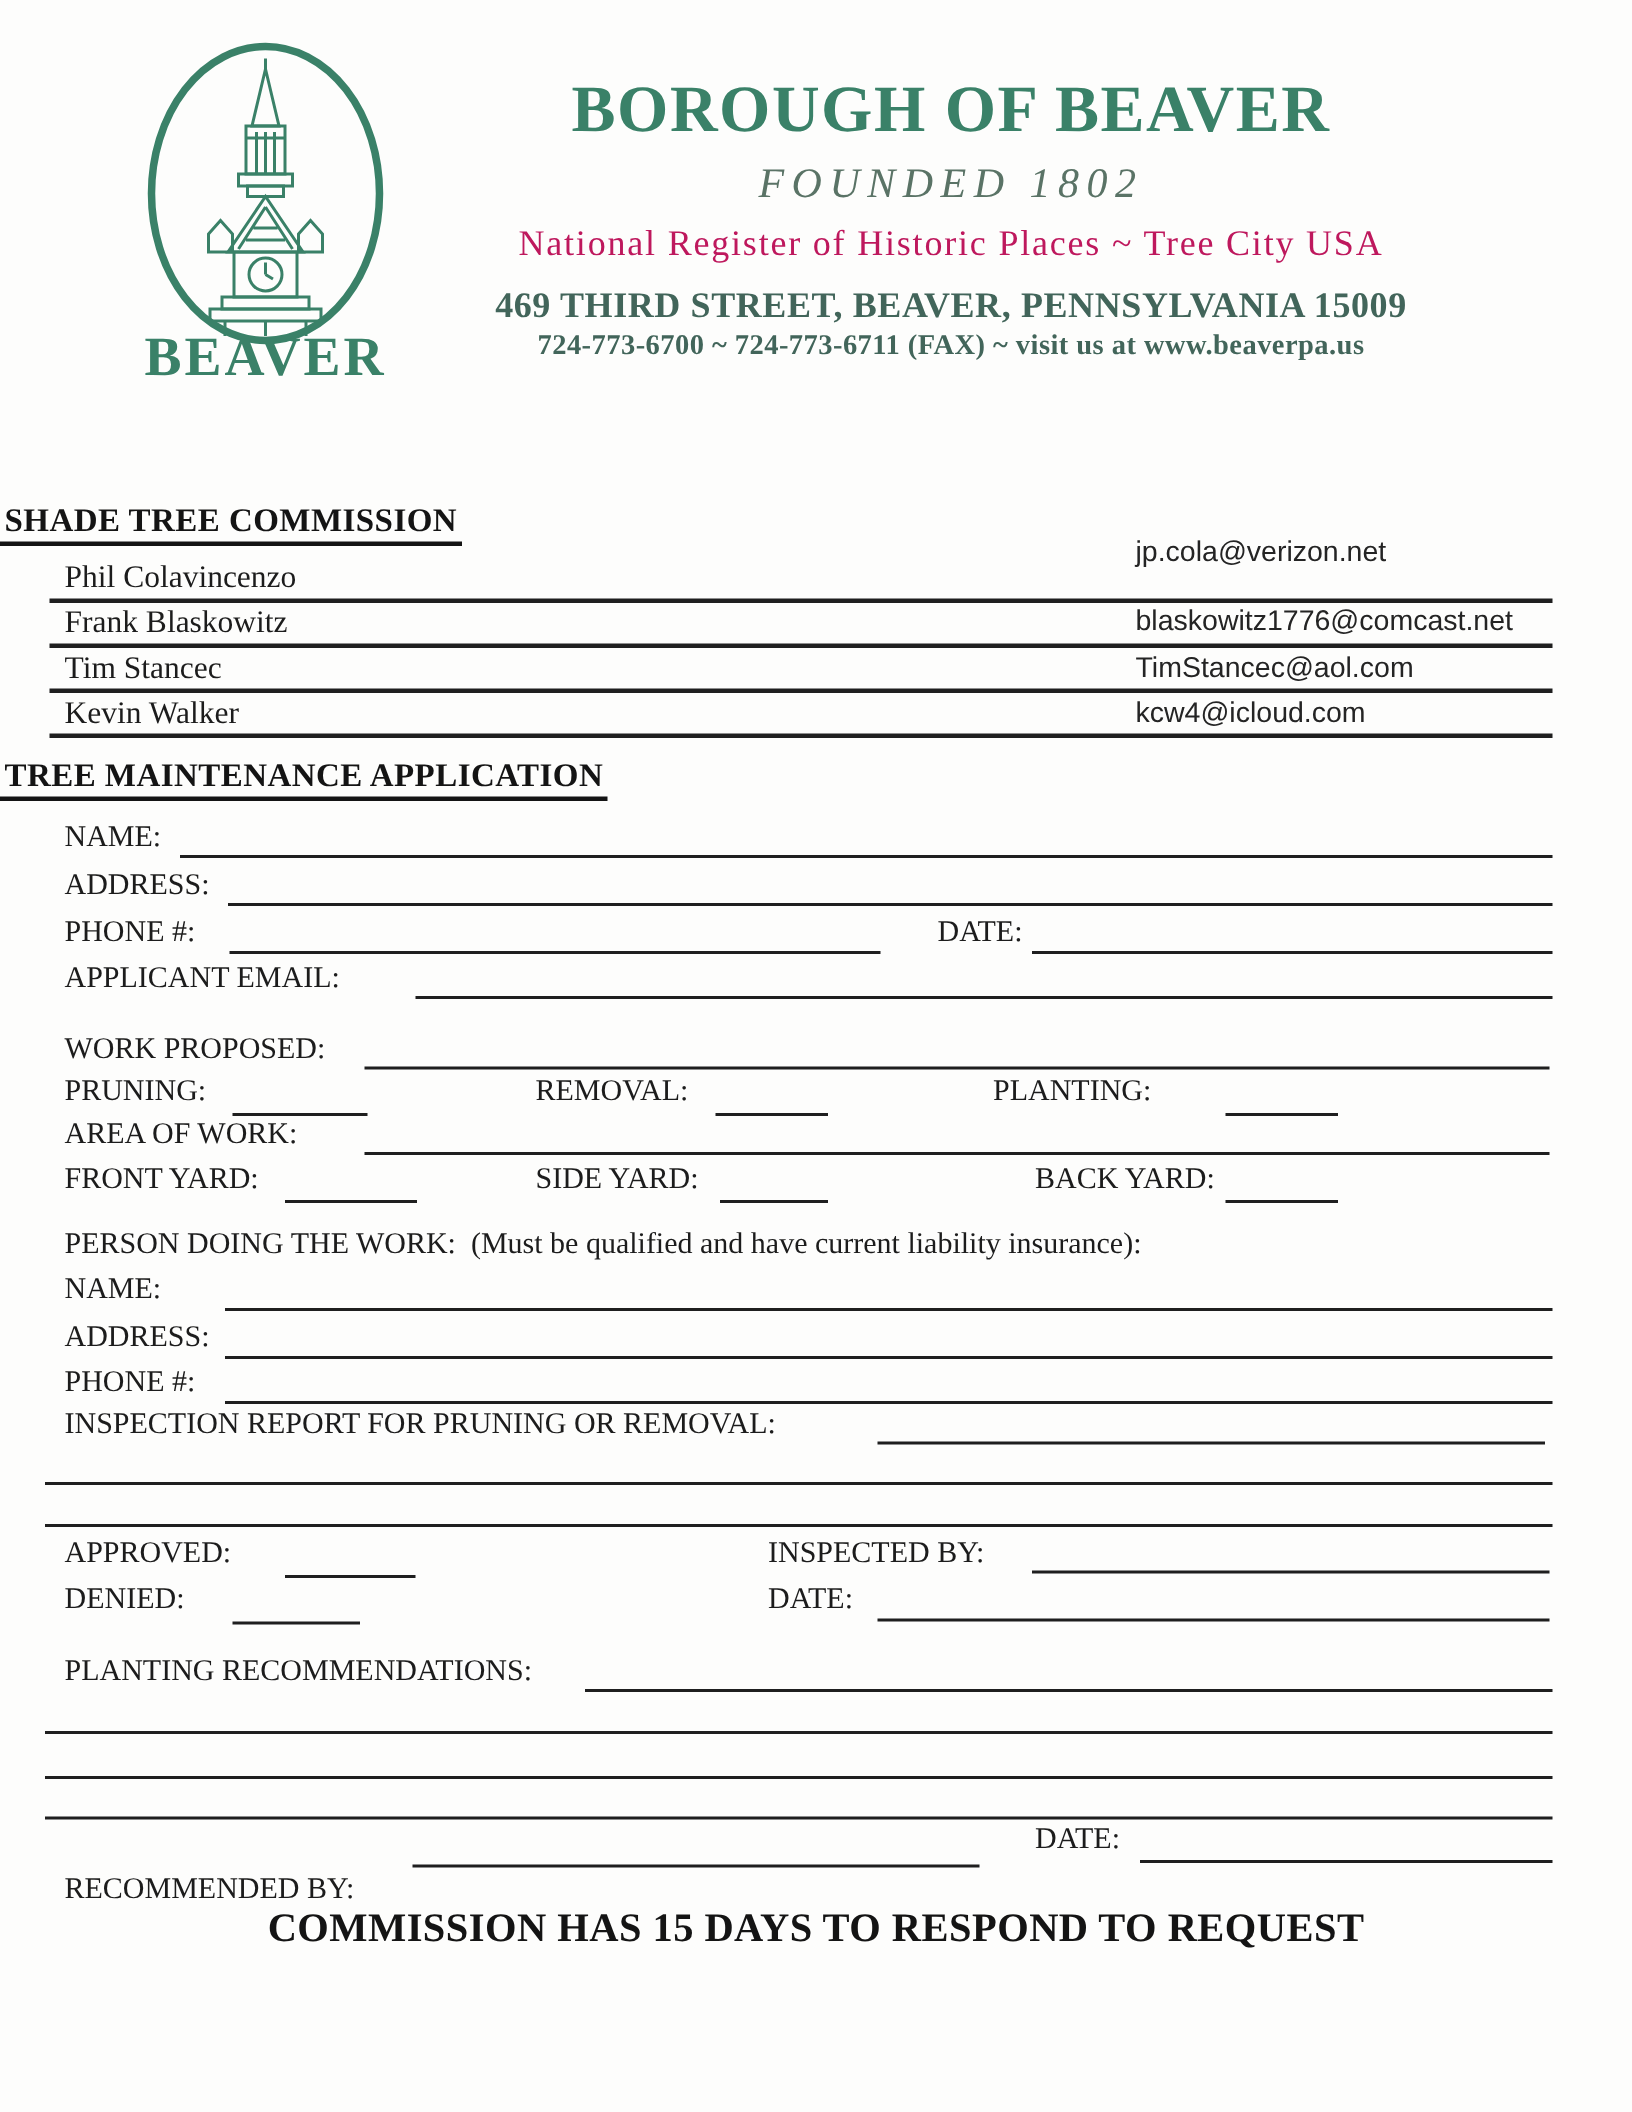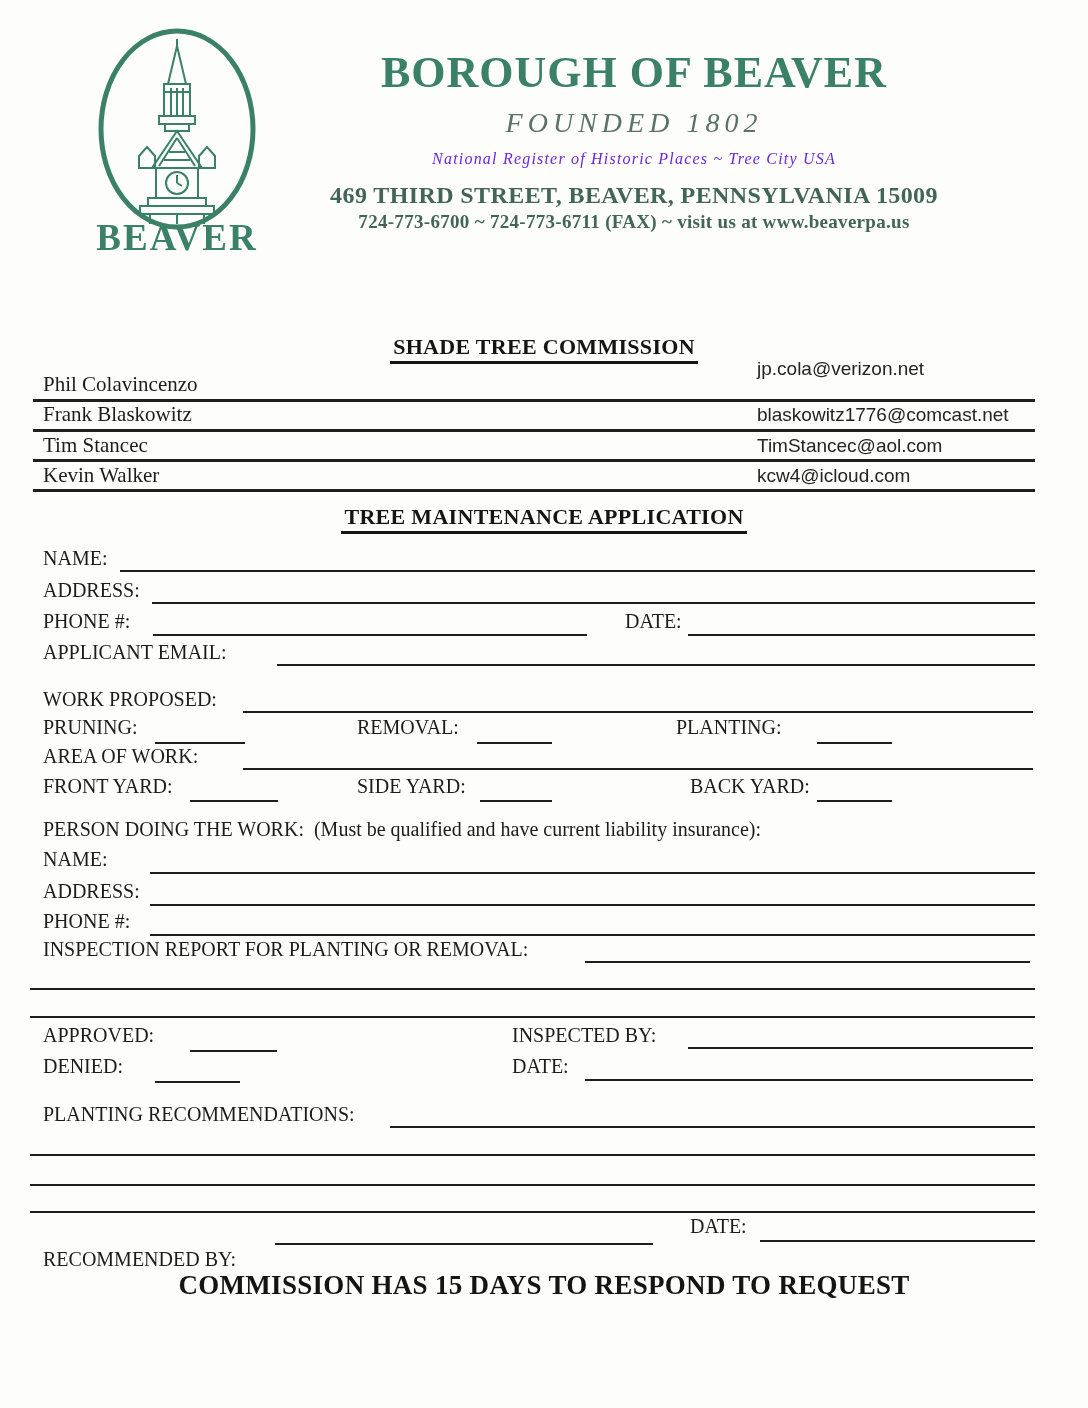--- a/index.html
+++ b/index.html
@@ -7,25 +7,25 @@
   .page {
     position:relative; width:1088px; height:1408px; margin:0 auto;
     background:#fdfdfc; overflow:hidden;
     font-family:"Liberation Serif","DejaVu Serif",serif; color:#1e1e1e;
   }
   
   .logo { position:absolute; left:92px; top:26px; width:170px; height:232px; }
   .masthead { position:absolute; left:278px; top:50px; width:712px; text-align:center; }
   .org-name  { font-weight:bold; font-size:44px; line-height:1.05; letter-spacing:1px; color:#3a8168; }
   .founded   { margin-top:11px; font-style:italic; font-size:28px; letter-spacing:5px; color:#5a7366; }
-  .register  { margin-top:11px; font-style:italic; font-size:16px; letter-spacing:1.2px; color:#6d28d9; }
+  .register  { margin-top:11px; font-size:24px; letter-spacing:1.2px; color:#be185d; }
   .addr      { margin-top:14px; font-weight:bold; font-size:24px; letter-spacing:0.4px; color:#42655a; }
   .contact   { margin-top:2px;  font-weight:bold; font-size:19px; letter-spacing:0.3px; color:#42655a; }
   
-  .heading { position:absolute; left:0; width:100%; text-align:center;
+  .heading { position:absolute; left:0; width:100%; 
              font-weight:bold; font-size:22px; color:#141414; letter-spacing:0.3px; }
   .heading > span { display:inline-block; border-bottom:3px solid #141414; padding:0 3px 1px; }
   .footer-note { position:absolute; left:0; width:100%; text-align:center;
              font-weight:bold; font-size:27px; color:#141414; letter-spacing:0.3px; }
   
   .lbl  { position:absolute; font-size:20px; white-space:pre; color:#1c1c1c; }
   .note { font-size:20px; }
   .rule { position:absolute; height:0; border-top:2px solid #1f1f1f; }
   .rule.thick { border-top-width:3px; }
   .member-name  { position:absolute; left:43px;  font-size:21px; color:#1c1c1c; }
@@ -111,21 +111,21 @@
   <div class="lbl" style="left:43px;top:641px">APPLICANT EMAIL:</div>
   <div class="rule" style="left:277px;top:664px;width:758px"></div>
 
   <div class="lbl" style="left:43px;top:688px">WORK PROPOSED:</div>
   <div class="rule" style="left:243px;top:711px;width:790px"></div>
 
   <div class="lbl" style="left:43px;top:716px">PRUNING:</div>
   <div class="rule" style="left:155px;top:742px;width:90px"></div>
   <div class="lbl" style="left:357px;top:716px">REMOVAL:</div>
   <div class="rule" style="left:477px;top:742px;width:75px"></div>
-  <div class="lbl" style="left:676px;top:716px">PLANTING:</div>
+  <div class="lbl" style="left:662px;top:716px">PLANTING:</div>
   <div class="rule" style="left:817px;top:742px;width:75px"></div>
 
   <div class="lbl" style="left:43px;top:745px">AREA OF WORK:</div>
   <div class="rule" style="left:243px;top:768px;width:790px"></div>
 
   <div class="lbl" style="left:43px;top:775px">FRONT YARD:</div>
   <div class="rule" style="left:190px;top:800px;width:88px"></div>
   <div class="lbl" style="left:357px;top:775px">SIDE YARD:</div>
   <div class="rule" style="left:480px;top:800px;width:72px"></div>
   <div class="lbl" style="left:690px;top:775px">BACK YARD:</div>
@@ -135,21 +135,21 @@
 
   <div class="lbl" style="left:43px;top:848px">NAME:</div>
   <div class="rule" style="left:150px;top:872px;width:885px"></div>
 
   <div class="lbl" style="left:43px;top:880px">ADDRESS:</div>
   <div class="rule" style="left:150px;top:904px;width:885px"></div>
 
   <div class="lbl" style="left:43px;top:910px">PHONE #:</div>
   <div class="rule" style="left:150px;top:934px;width:885px"></div>
 
-  <div class="lbl" style="left:43px;top:938px">INSPECTION REPORT FOR PLANTING OR REMOVAL:</div>
+  <div class="lbl" style="left:43px;top:938px">INSPECTION REPORT FOR PRUNING OR REMOVAL:</div>
   <div class="rule" style="left:585px;top:961px;width:445px"></div>
   <div class="rule" style="left:30px;top:988px;width:1005px"></div>
   <div class="rule" style="left:30px;top:1016px;width:1005px"></div>
 
   <div class="lbl" style="left:43px;top:1024px">APPROVED:</div>
   <div class="rule" style="left:190px;top:1050px;width:87px"></div>
   <div class="lbl" style="left:512px;top:1024px">INSPECTED BY:</div>
   <div class="rule" style="left:688px;top:1047px;width:345px"></div>
 
   <div class="lbl" style="left:43px;top:1055px">DENIED:</div>

